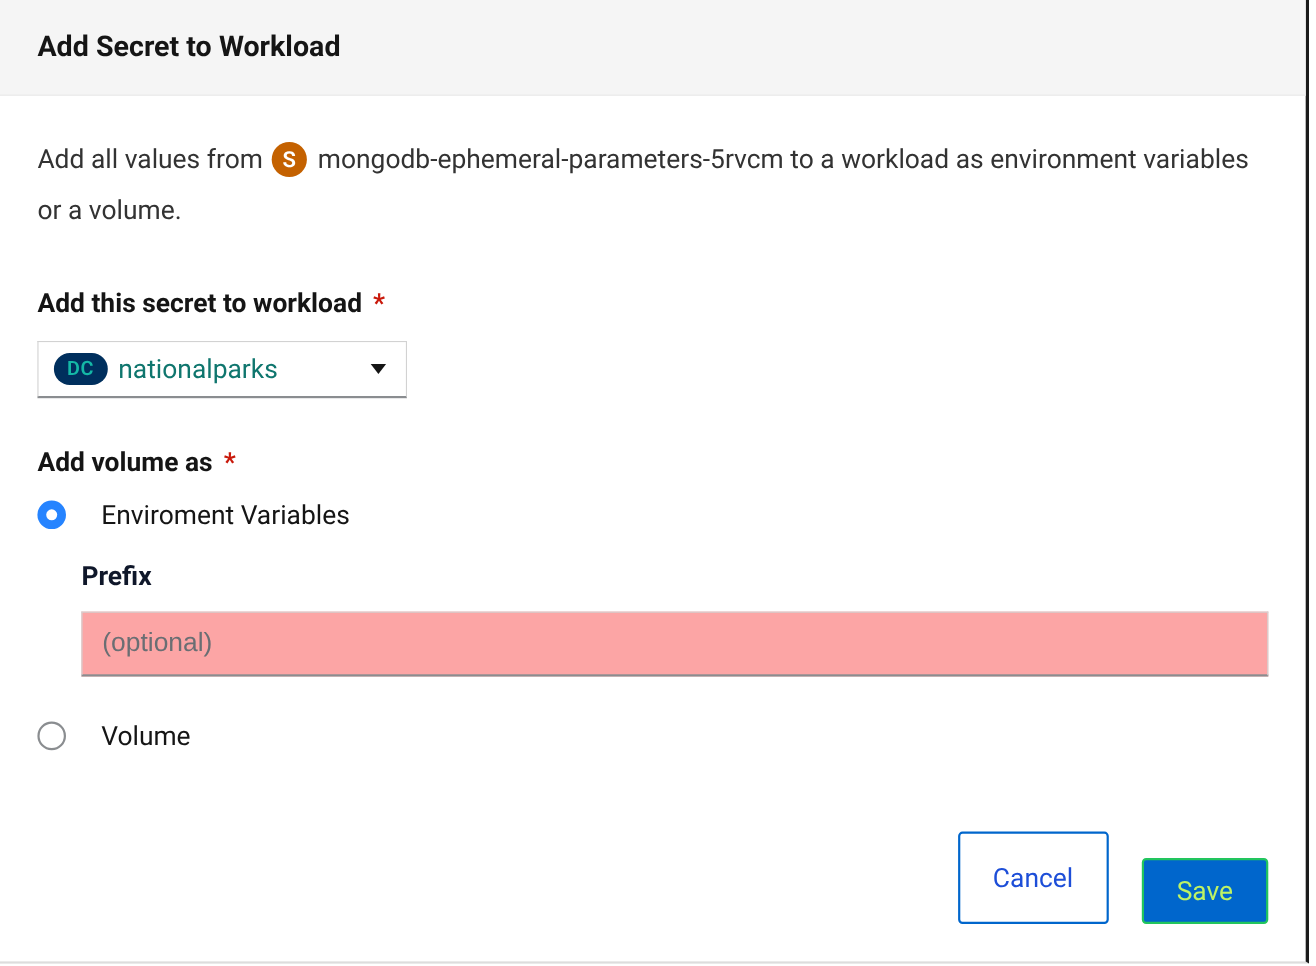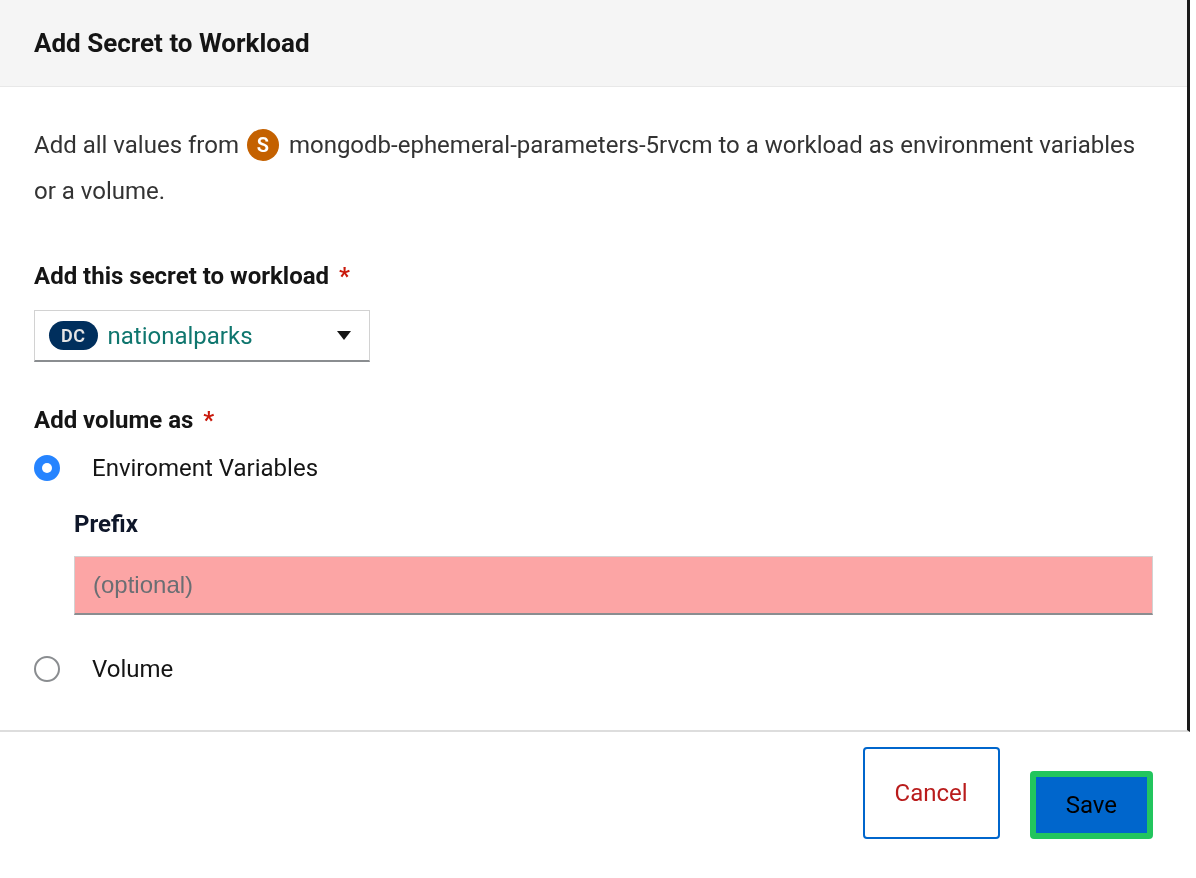--- a/index.html
+++ b/index.html
@@ -11,21 +11,21 @@
       font-family: -apple-system, BlinkMacSystemFont, "Segoe UI", Roboto, "Helvetica Neue", Arial, sans-serif;
       font-size: 22px;
       color: #151515;
       background: #fff;
       width: 1196px;
       height: 878px;
       position: relative;
     }
     .modal {
       width: 1190px;
-      height: 732px;
+      height: 876px;
       border-right: 3px solid #1a1a1a;
       border-bottom: 2px solid #ddd;
       display: flex;
       flex-direction: column;
     }
     .modal-header {
       background: #f5f5f5;
       padding: 28px 34px;
       border-bottom: 1px solid #e8e8e8;
     }
@@ -84,21 +84,21 @@
       padding: 10px 18px 10px 14px;
       min-width: 336px;
       cursor: pointer;
       gap: 10px;
     }
     .dc-badge {
       display: inline-flex;
       align-items: center;
       justify-content: center;
       background: #002f5d;
-      color: #e5e5e5;
+      color: #14b8a6;
       font-weight: 600;
       font-size: 18px;
       border-radius: 16px;
       padding: 4px 12px;
       letter-spacing: 0.5px;
     }
     .dropdown-text {
       font-size: 24px;
       color: #0f766e;
       flex: 1;
@@ -181,27 +181,27 @@
     }
     .btn {
       font-size: 24px;
       padding: 14px 30px;
       border-radius: 4px;
       cursor: pointer;
       font-family: inherit;
     }
     .btn-cancel {
       background: #fff;
-      color: #b91c1c;
+      color: #1d4ed8;
       border: 2px solid #0066cc;
     }
     .btn-save {
       background: #0066cc;
-      color: #000000;
-      border: 6px solid #22c55e;
+      color: #bef264;
+      border: 2px solid #22c55e;
       margin-top: 24px;
     }
   </style>
 </head>
 <body>
 
 <div class="modal">
 
   <div class="modal-header">
     <h2 class="modal-title">Add Secret to Workload</h2>

